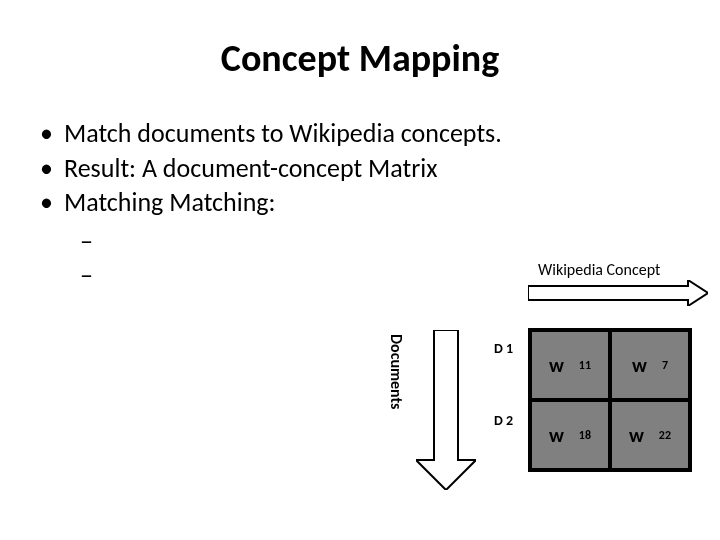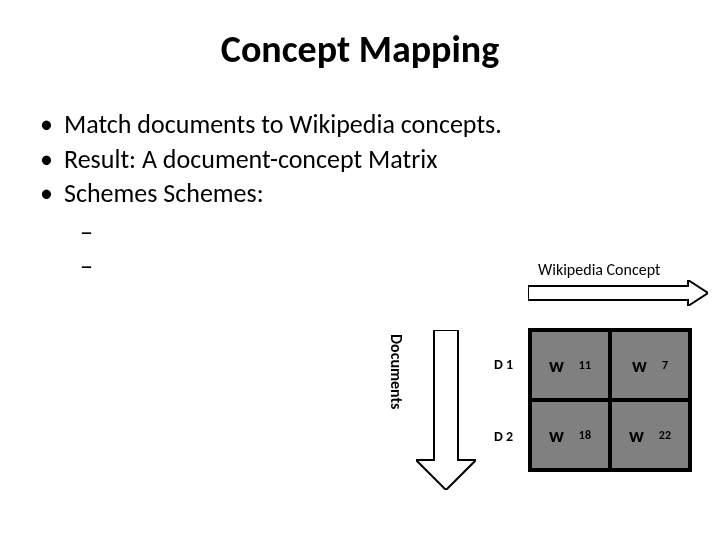--- a/index.html
+++ b/index.html
@@ -1,17 +1,17 @@
 <!DOCTYPE html>
 <html><head>
 <meta charset="utf-8">
 <style>
   * { box-sizing: border-box; margin: 0; padding: 0; }
   html, body { width: 720px; height: 540px; background: #fff; font-family: Calibri, Arial, sans-serif; color: #000; }
-  .slide { width: 720px; height: 540px; position: relative; padding: 18px 30px; }
+  .slide { width: 720px; height: 540px; position: relative; padding: 27px 30px; }
   .title { font-size: 38px; text-align: center; margin-top: 8px; margin-bottom: 36px; }
   .bullets { font-size: 26px; line-height: 1.25; margin-left: 10px; }
   .bullet { display: flex; margin-bottom: 2px; }
   .bullet .dot { width: 24px; flex: 0 0 24px; text-align: left; }
   .bullet .txt { flex: 1; }
   .sub-bullets { margin-left: 40px; margin-top: 6px; }
   .sub-bullet { display: flex; font-size: 26px; margin-bottom: 2px; }
   .sub-bullet .dash { width: 24px; flex: 0 0 24px; }
 
   .diagram { position: absolute; left: 370px; top: 260px; width: 330px; }
@@ -21,21 +21,21 @@
   .h-arrow svg { display: block; }
 
   .col-headers { position: absolute; left: 158px; top: 64px; display: flex; }
   .col-h { width: 82px; text-align: center; font-size: 14px; font-weight: bold; }
 
   .doc-label { position: absolute; left: 22px; top: 74px; width: 20px; }
   .doc-label .rot { transform: rotate(90deg); transform-origin: left top; font-size: 16px; font-weight: bold; white-space: nowrap; position: absolute; left: 14px; top: 0; }
   .v-arrow { position: absolute; left: 46px; top: 70px; }
   .v-arrow svg { display: block; }
 
-  .row-labels { position: absolute; left: 124px; top: 68px; }
+  .row-labels { position: absolute; left: 124px; top: 52px; }
   .row-l { height: 72px; display: flex; align-items: center; font-size: 14px; font-weight: bold; }
 
   .matrix { position: absolute; left: 158px; top: 68px; border: 2px solid #000; }
   .mrow { display: flex; }
   .cell { width: 80px; height: 70px; background: #808080; border: 2px solid #000; display: flex; align-items: center; justify-content: center; color: #000; font-size: 20px; font-weight: bold; }
   .cell sub { font-size: 12px; font-weight: bold; margin-left: 15px; text-align: center; }
 </style>
 </head>
 <body>
 
@@ -47,21 +47,21 @@
     <div class="bullet">
       <span class="dot">•</span>
       <span class="txt">Match documents to Wikipedia concepts.</span>
     </div>
     <div class="bullet">
       <span class="dot">•</span>
       <span class="txt">Result: A document-concept Matrix</span>
     </div>
     <div class="bullet">
       <span class="dot">•</span>
-      <span class="txt">Schemes Schemes:</span>
+      <span class="txt">Matching Matching:</span>
     </div>
     <div class="sub-bullets">
       <div class="sub-bullet">
         <span class="dash">–</span>
       </div>
       <div class="sub-bullet">
         <span class="dash">–</span>
       </div>
     </div>
   </div>

